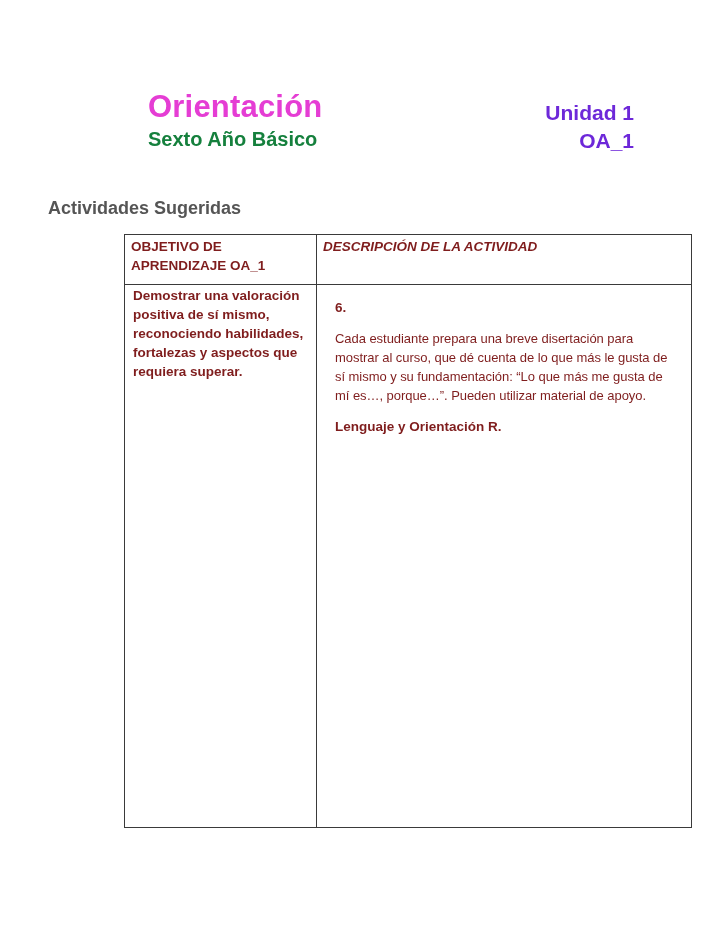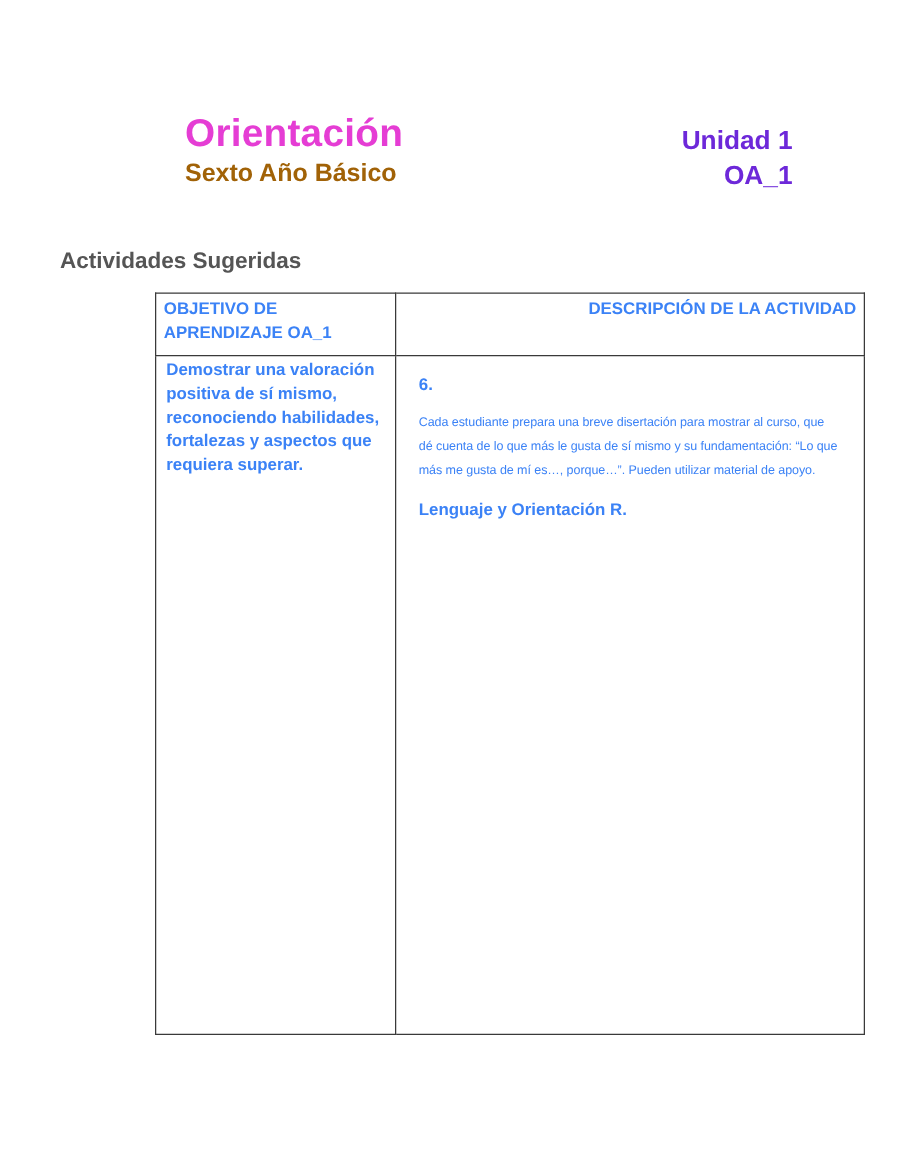--- a/index.html
+++ b/index.html
@@ -8,21 +8,21 @@
       font-family: "Liberation Sans", sans-serif;
     }
     .page { position: relative; width: 720px; height: 932px; background: #fff; }
 
     .title {
       position: absolute; left: 100px; top: 41px;
       font-size: 31px; font-weight: bold; color: #e53dd4; letter-spacing: 0.2px;
     }
     .subtitle {
       position: absolute; left: 100px; top: 80px;
-      font-size: 20px; font-weight: bold; color: #a16207;
+      font-size: 20px; font-weight: bold; color: #15803d;
     }
     .unit {
       position: absolute; right: 110px; top: 53px;
       font-size: 21px; font-weight: bold; color: #6d28d9; text-align: right;
     }
     .oa {
       position: absolute; right: 110px; top: 81px;
       font-size: 21px; font-weight: bold; color: #6d28d9; text-align: right;
     }
     .section-heading {
@@ -32,36 +32,36 @@
 
     .act-table {
       position: absolute; left: 76px; top: 186px;
       width: 568px; height: 594px;
       border-collapse: collapse;
       table-layout: fixed;
     }
     .act-table td, .act-table th {
       border: 1.5px solid #3a3a3a;
       vertical-align: top;
-      font-size: 13.5px; color: #3b82f6;
+      font-size: 13.5px; color: #7f1d1d;
     }
     .col-left { width: 192px; }
     .hdr-row { height: 50px; }
     .hdr-left {
       text-align: left; font-weight: bold; padding: 2px 6px; line-height: 19px; color: #333;
     }
     .hdr-right {
-      text-align: right; font-weight: bold; padding: 2px 6px; line-height: 19px; color: #333;
+      text-align: left; font-weight: bold; padding: 2px 6px; line-height: 19px; color: #333; font-style: italic;
     }
     .obj-cell {
       font-weight: bold; padding: 1px 8px; line-height: 19px; color: #333;
     }
     .desc-cell { padding: 1px 6px; line-height: 19px; color: #333; }
     .act-num { font-weight: bold; display: block; margin-bottom: 9px; }
-    .act-desc { display: block; font-size: 10px; letter-spacing: -0.05px; margin-bottom: 9px; }
+    .act-desc { display: block; font-size: 13px; letter-spacing: -0.05px; margin-bottom: 9px; }
     .act-subject { font-weight: bold; display: block; }
   </style>
 </head>
 <body>
 
 <div class="page">
   <div class="title">Orientación</div>
   <div class="subtitle">Sexto Año Básico</div>
   <div class="unit">Unidad 1</div>
   <div class="oa">OA_1</div>

